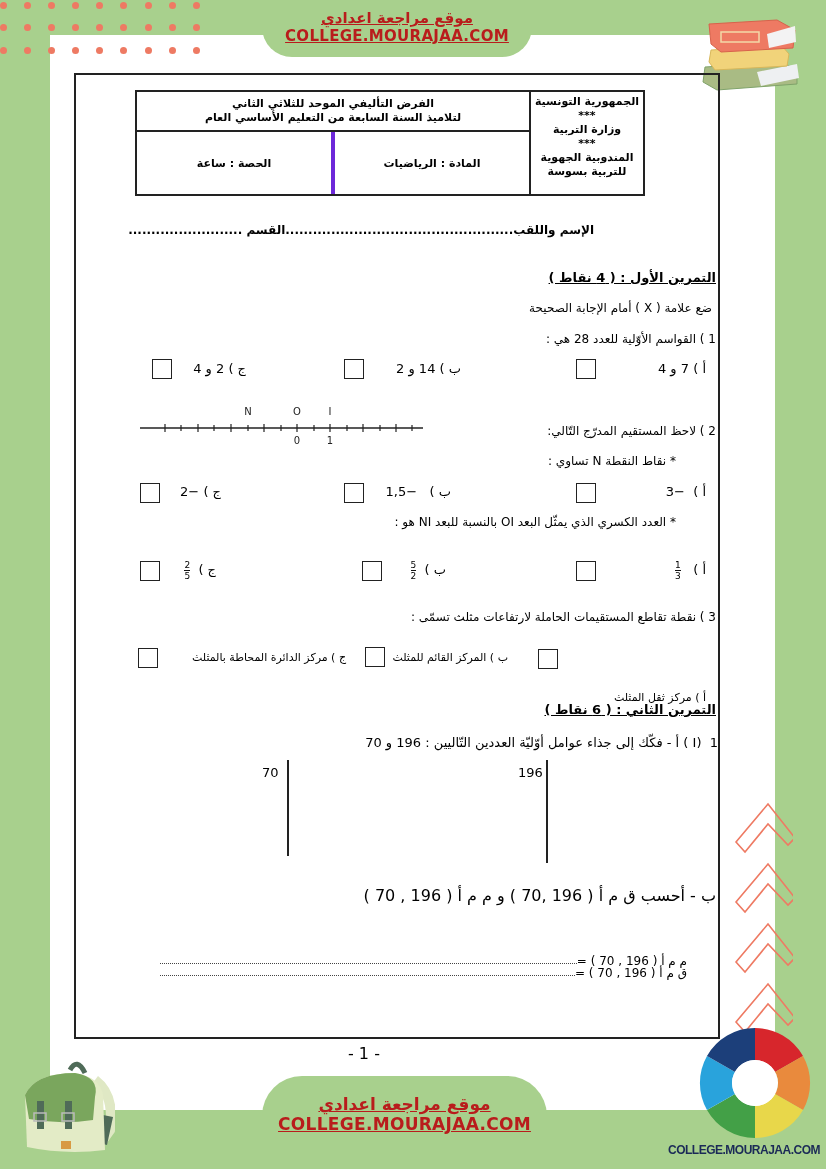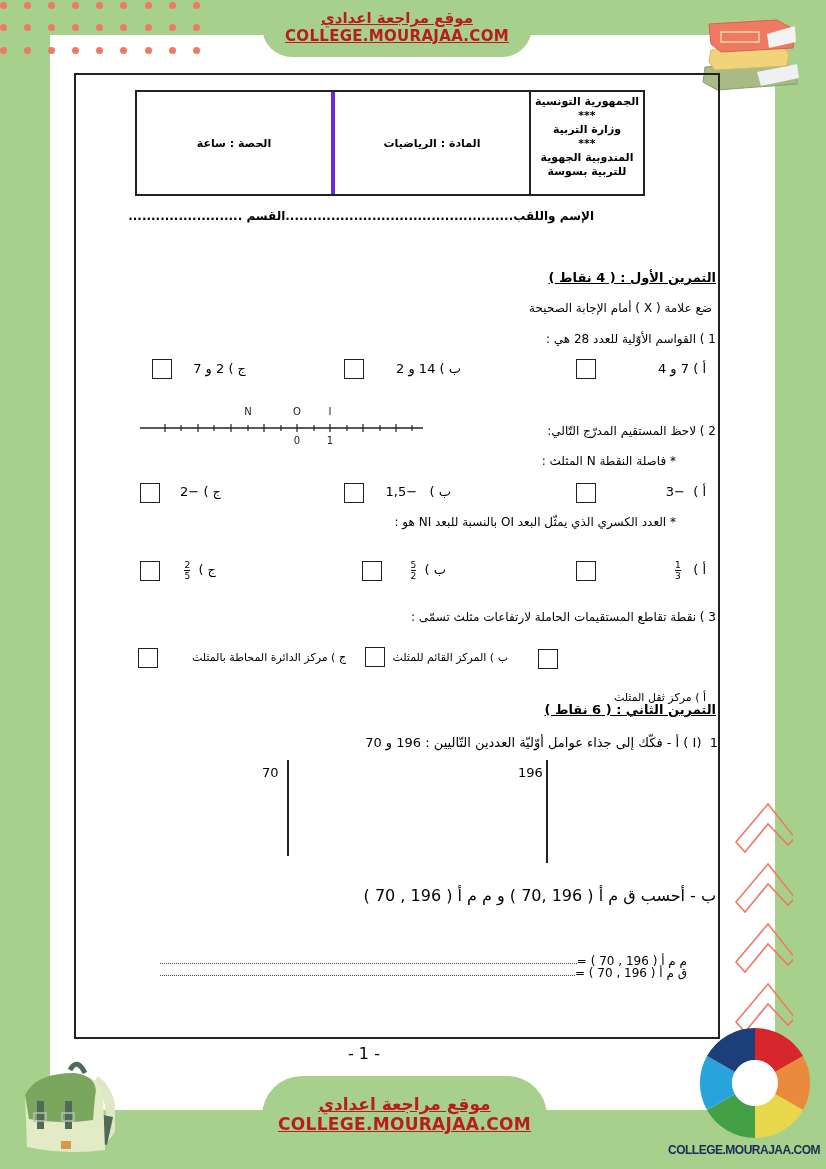--- a/index.html
+++ b/index.html
@@ -88,40 +88,44 @@
 <div class="hdr">
   <div class="hdr-right">
     <div>الجمهورية التونسية</div>
     <div>***</div>
     <div>وزارة التربية</div>
     <div>***</div>
     <div>المندوبية الجهوية</div>
     <div>للتربية بسوسة</div>
   </div>
   <div class="hdr-main">
+    <div class="hdr-title">
+      <div>الفرض التأليفي الموحد للثلاثي الثاني</div>
+      <div>لتلاميذ السنة السابعة من التعليم الأساسي العام</div>
+    </div>
     <div class="hdr-row">
       <div class="hdr-cell">المادة : الرياضيات</div>
       <div class="hdr-cell">الحصة : ساعة</div>
     </div>
   </div>
 </div>
 
-<div class="t b" style="right:232px;top:209px;">
+<div class="t b" style="right:232px;top:223px;">
   <span>الإسم واللقب</span><span>..................................................</span><span>القسم</span> <span>.........................</span>
 </div>
 
 <div class="t b u" style="right:110px;top:270px;font-size:13px;">التمرين الأول : ( 4 نقاط )</div>
 <div class="t" style="right:114px;top:301px;">ضع علامة ( X ) أمام الإجابة الصحيحة</div>
 <div class="t" style="right:110px;top:332px;">1 ) القواسم الأوّلية للعدد 28 هي :</div>
 
 <div class="opt" style="right:120px;top:361px;"><span>أ )</span> <span>7 و 4</span></div>
 <div class="box" style="left:576px;top:359px;width:20px;height:20px;"></div>
 <div class="opt" style="right:365px;top:361px;"><span>ب )</span> <span>14 و 2</span></div>
 <div class="box" style="left:344px;top:359px;width:20px;height:20px;"></div>
-<div class="opt" style="right:580px;top:361px;"><span>ج )</span> <span>2 و 7</span></div>
+<div class="opt" style="right:580px;top:361px;"><span>ج )</span> <span>2 و 4</span></div>
 <div class="box" style="left:152px;top:359px;width:20px;height:20px;"></div>
 
 <div class="t" style="right:110px;top:424px;">2 ) لاحظ المستقيم المدرّج التّالي:</div>
 <svg class="deco" style="left:138px;top:402px" width="290" height="48" viewBox="0 0 290 48">
   <line x1="2" y1="26" x2="285" y2="26" stroke="#222" stroke-width="1.3"></line>
   <g stroke="#222" stroke-width="1.2">
     <line x1="27" y1="22" x2="27" y2="30"></line>
       <line x1="43" y1="23" x2="43" y2="29"></line>
     <line x1="60" y1="22" x2="60" y2="30"></line>
       <line x1="76" y1="23" x2="76" y2="29"></line>
@@ -138,21 +142,21 @@
     <line x1="258" y1="22" x2="258" y2="30"></line>
       <line x1="274" y1="23" x2="274" y2="29"></line>
   </g>
   <text x="110" y="13" font-size="10" text-anchor="middle" font-family="DejaVu Sans, sans-serif" fill="#222">N</text>
   <text x="159" y="13" font-size="10" text-anchor="middle" font-family="DejaVu Sans, sans-serif" fill="#222">O</text>
   <text x="192" y="13" font-size="10" text-anchor="middle" font-family="DejaVu Sans, sans-serif" fill="#222">I</text>
   <text x="159" y="42" font-size="10" text-anchor="middle" font-family="DejaVu Sans, sans-serif" fill="#222">0</text>
   <text x="192" y="42" font-size="10" text-anchor="middle" font-family="DejaVu Sans, sans-serif" fill="#222">1</text>
 </svg>
 
-<div class="t" style="right:150px;top:454px;">* فاصلة النقطة N المثلث :</div>
+<div class="t" style="right:150px;top:454px;">* نقاط النقطة N تساوي :</div>
 <div class="opt" style="right:120px;top:484px;text-align:right;"><span>أ )</span>&nbsp;&nbsp;<span>−3</span></div>
 <div class="box" style="left:576px;top:483px;width:20px;height:20px;"></div>
 <div class="opt" style="right:375px;top:484px;"><span>ب )</span>&nbsp;&nbsp;&nbsp;<span>−1,5</span></div>
 <div class="box" style="left:344px;top:483px;width:20px;height:20px;"></div>
 <div class="opt" style="right:605px;top:484px;"><span>ج )</span> <span>−2</span></div>
 <div class="box" style="left:140px;top:483px;width:20px;height:20px;"></div>
 
 <div class="t" style="right:150px;top:515px;">* العدد الكسري الذي يمثّل البعد OI بالنسبة للبعد NI هو :</div>
 <div class="opt" style="right:120px;top:560px;"><span>أ )</span>&nbsp;&nbsp;&nbsp;<span class="frac">
       <span>1</span>

